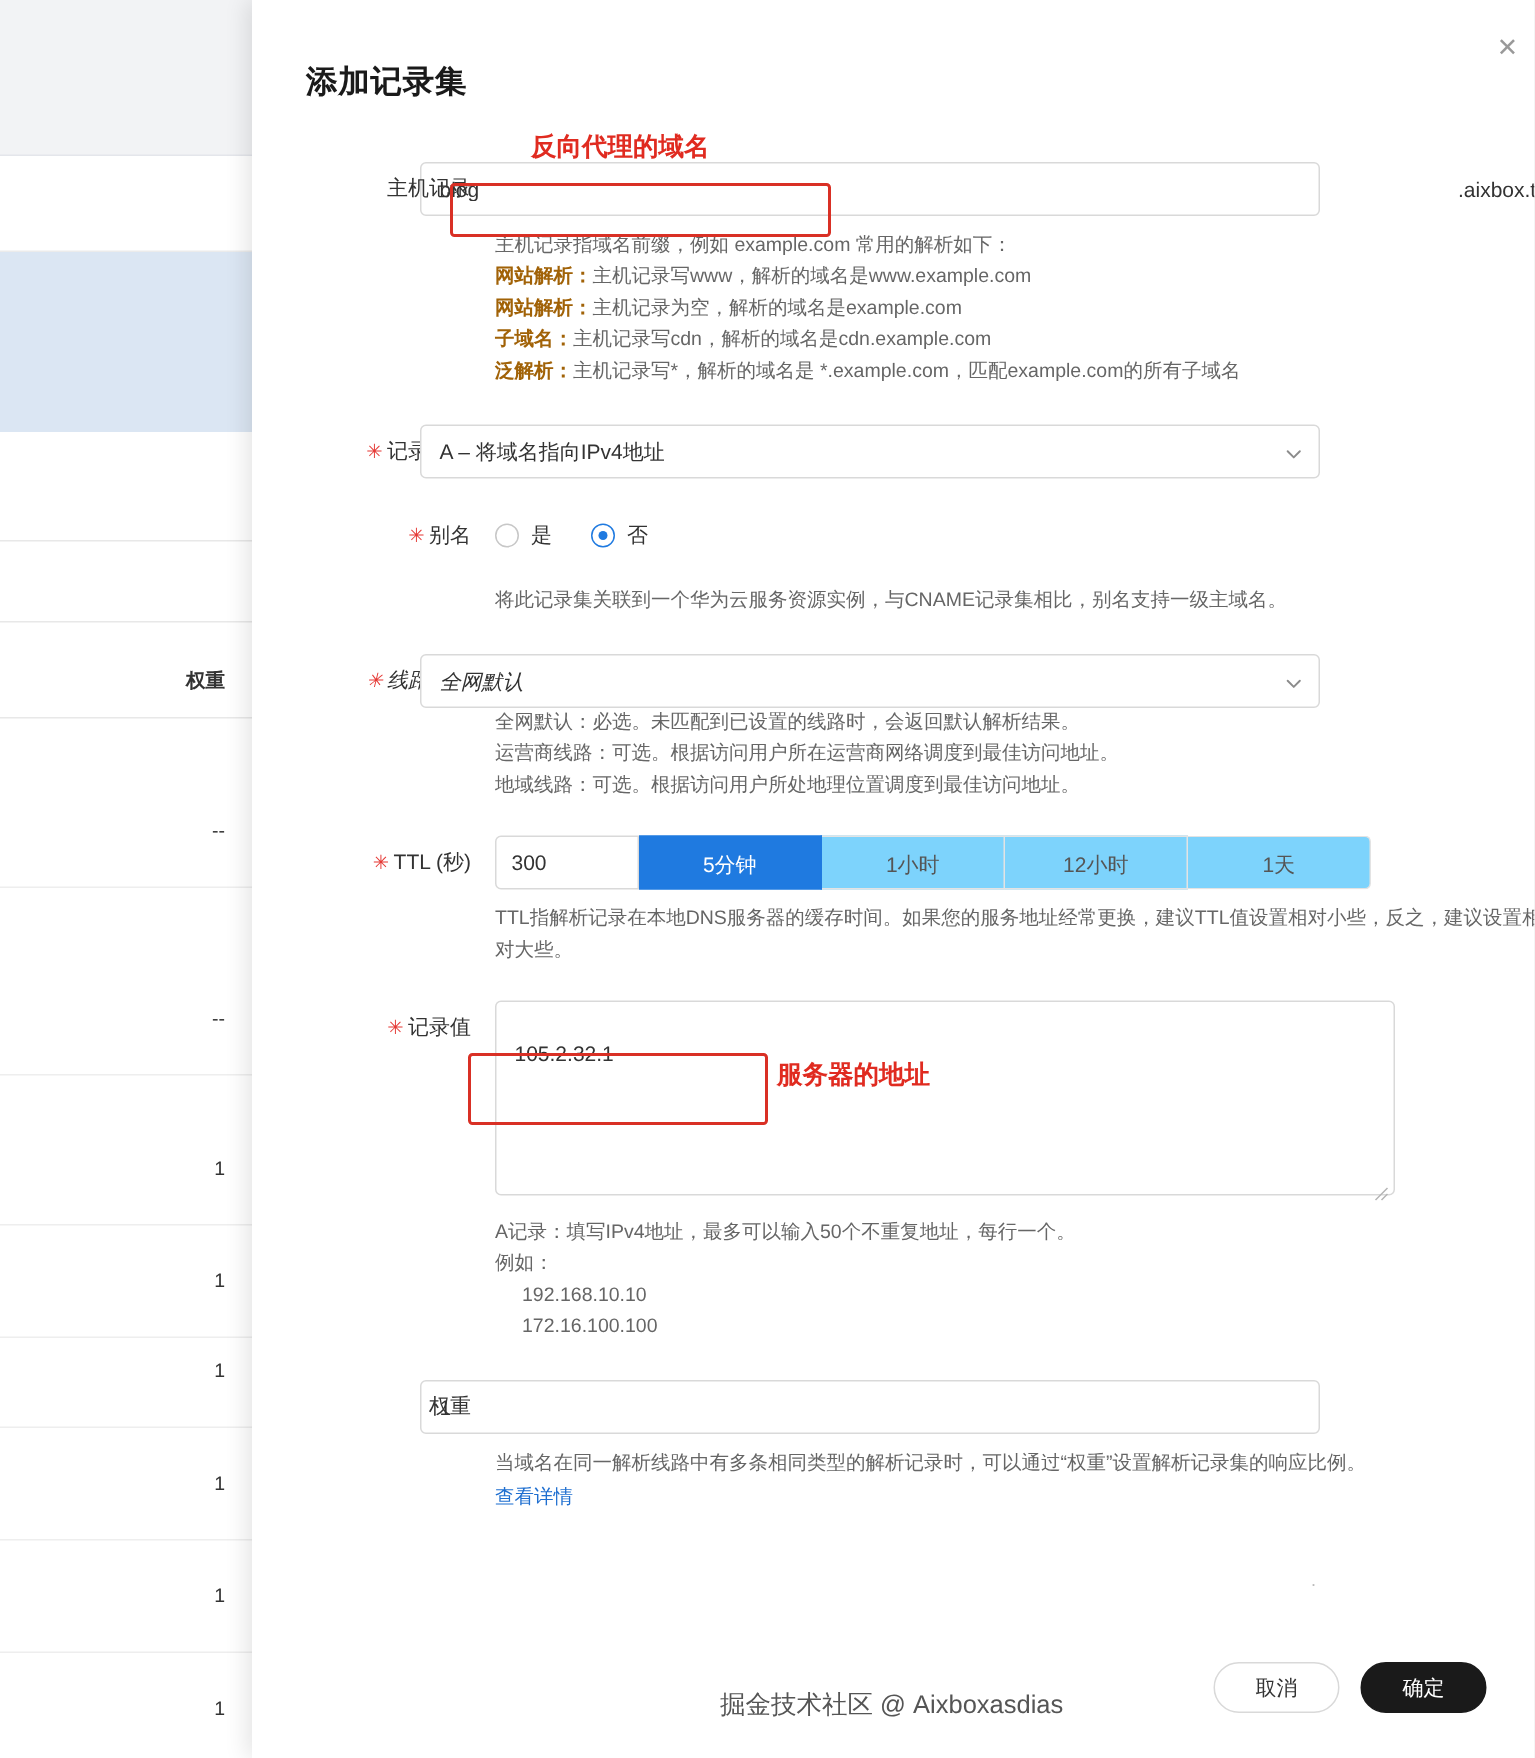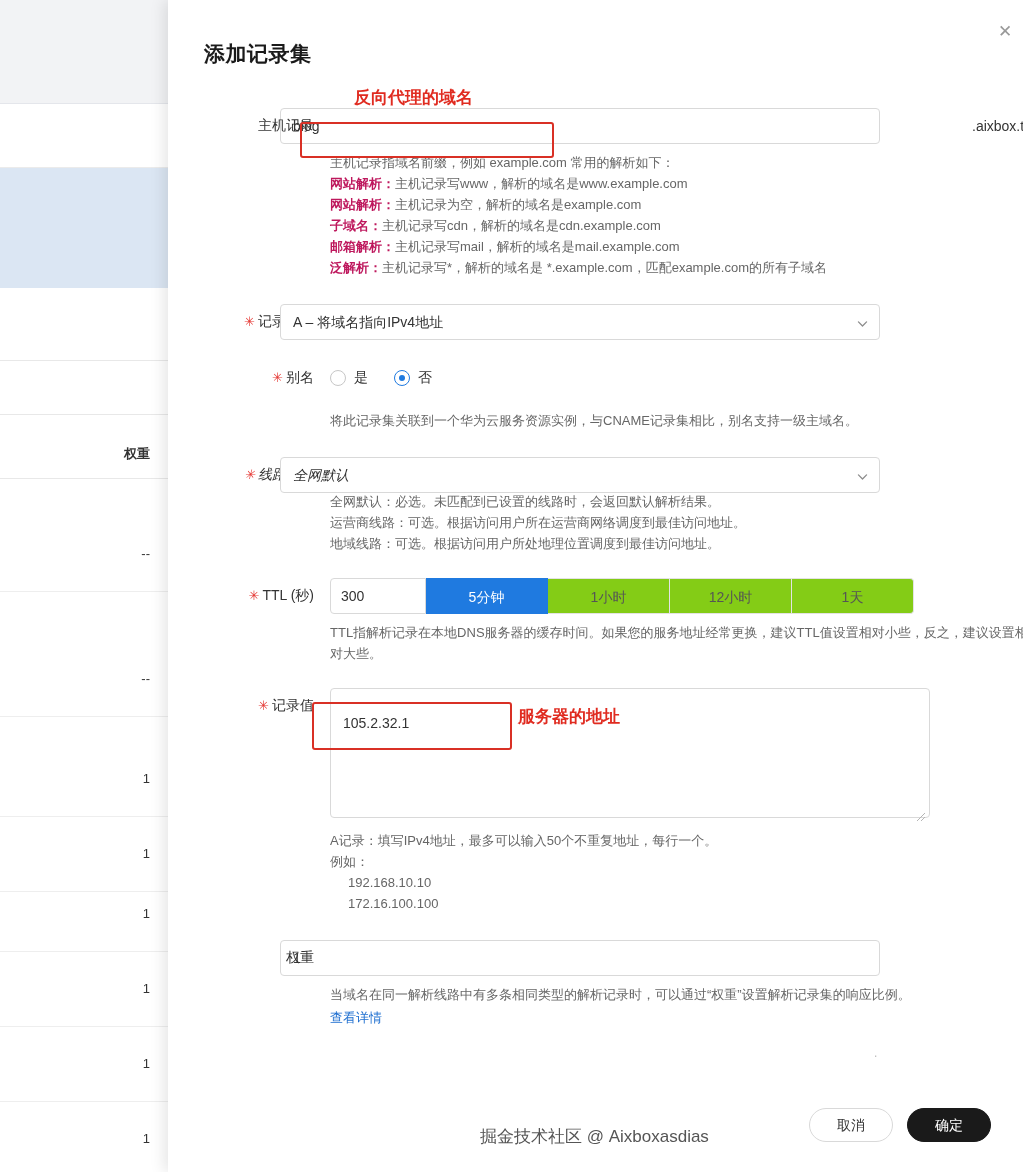--- a/index.html
+++ b/index.html
@@ -110,21 +110,21 @@
   .suffix {
     position: absolute; left: 768px; top: 0; line-height: 36px;
     font-size: 14px; color: #333; white-space: nowrap;
   }
 
   
   .hint {
     margin-left: 126px; margin-top: 8px;
     font-size: 13px; color: #666; line-height: 21px;
   }
-  .hint b { color: #be185d; font-weight: 700; }
+  .hint b { color: #a16207; font-weight: 700; }
   .hint .ind { padding-left: 18px; display: block; }
   .linkish { color: #1f6fd0; font-size: 13px; cursor: pointer; font-family: Liberation Mono, monospace; }
 
   
   .radio-line { margin-left: 126px; height: 36px; display: flex; align-items: center; gap: 26px; }
   .radio { display: flex; align-items: center; gap: 8px; font-size: 14px; color: #333; cursor: pointer; }
   .dot {
     width: 16px; height: 16px; border-radius: 50%;
     border: 1px solid #c7c7c7; background: #fff; display: block; position: relative;
   }
@@ -137,21 +137,21 @@
   
   .ttl-wrap { margin-left: 126px; display: flex; align-items: stretch; }
   .ttl-input {
     width: 96px; height: 36px;
     border: 1px solid #d9d9d9; border-radius: 4px 0 0 4px;
     font-size: 14px; color: #333; padding: 0 10px; line-height: 34px;
     background: #fff; outline: none; font-family: "Liberation Sans", sans-serif;
   }
   .ttl-btn {
     width: 122px; height: 36px; line-height: 36px; text-align: center;
-    font-size: 14px; color: #555; background: #84cc16;
+    font-size: 14px; color: #555; background: #7dd3fc;
     border: 1px solid #e3e3e3; border-left: none; cursor: pointer;
   }
   .ttl-btn.active {
     background: #1f7ae0; color: #fff; border-color: #1f7ae0; font-weight: 400;
   }
   .ttl-btn:last-child { border-radius: 0 4px 4px 0; }
 
   
   .ta {
     margin-left: 126px;
@@ -250,21 +250,20 @@
         <div class="ctrl">
           <input class="input" type="text" value="blog" style="">
         </div>
         <div class="suffix">.aixbox.top</div>
       </div>
       <div class="hint">
         <div>主机记录指域名前缀，例如 example.com 常用的解析如下：</div>
         <div><b>网站解析：</b><span>主机记录写www，解析的域名是www.example.com</span></div>
         <div><b>网站解析：</b><span>主机记录为空，解析的域名是example.com</span></div>
         <div><b>子域名：</b><span>主机记录写cdn，解析的域名是cdn.example.com</span></div>
-        <div><b>邮箱解析：</b><span>主机记录写mail，解析的域名是mail.example.com</span></div>
         <div><b>泛解析：</b><span>主机记录写*，解析的域名是 *.example.com，匹配example.com的所有子域名</span></div>
       </div>
 
       <div class="row" style="height:36px;margin-top:26px;">
         <div class="label"><span class="req">✳</span><span>记录类型</span></div>
         <div class="ctrl">
           <div class="select">
             <span>A – 将域名指向IPv4地址</span>
             <span class="chev">
               <svg width="13" height="13" viewBox="0 0 16 16">

